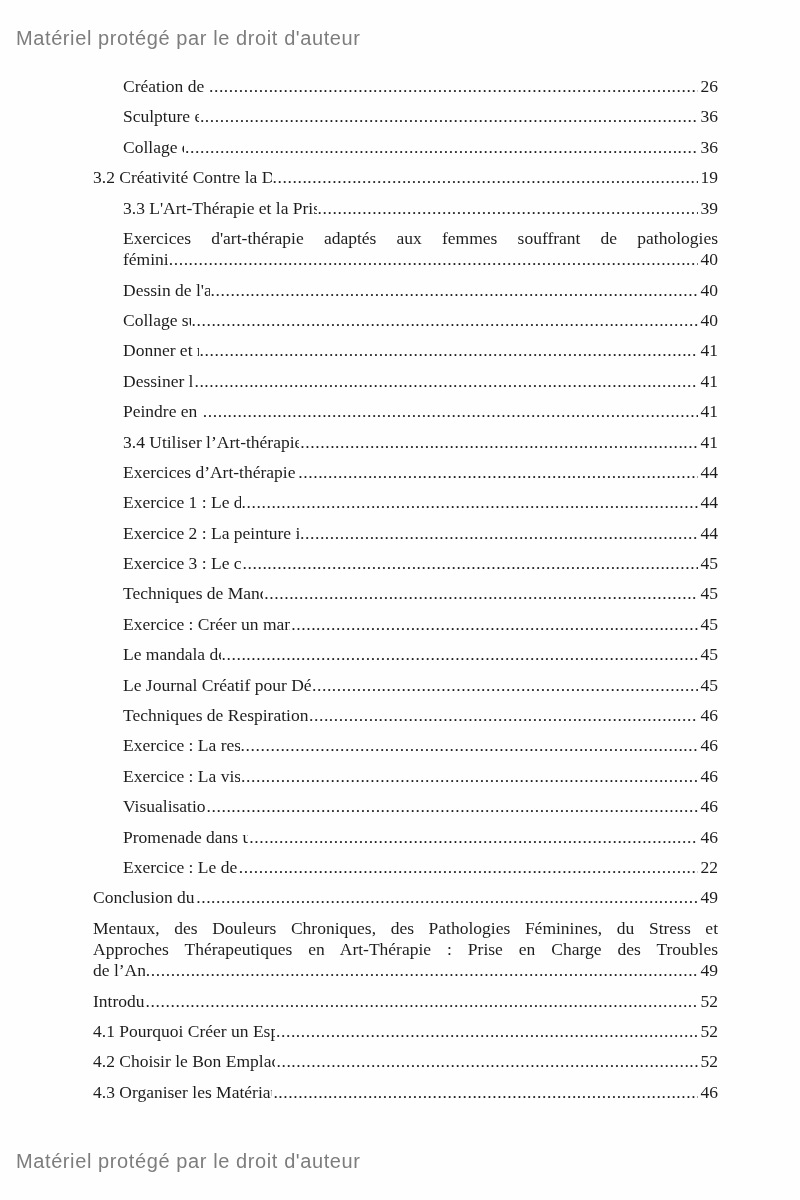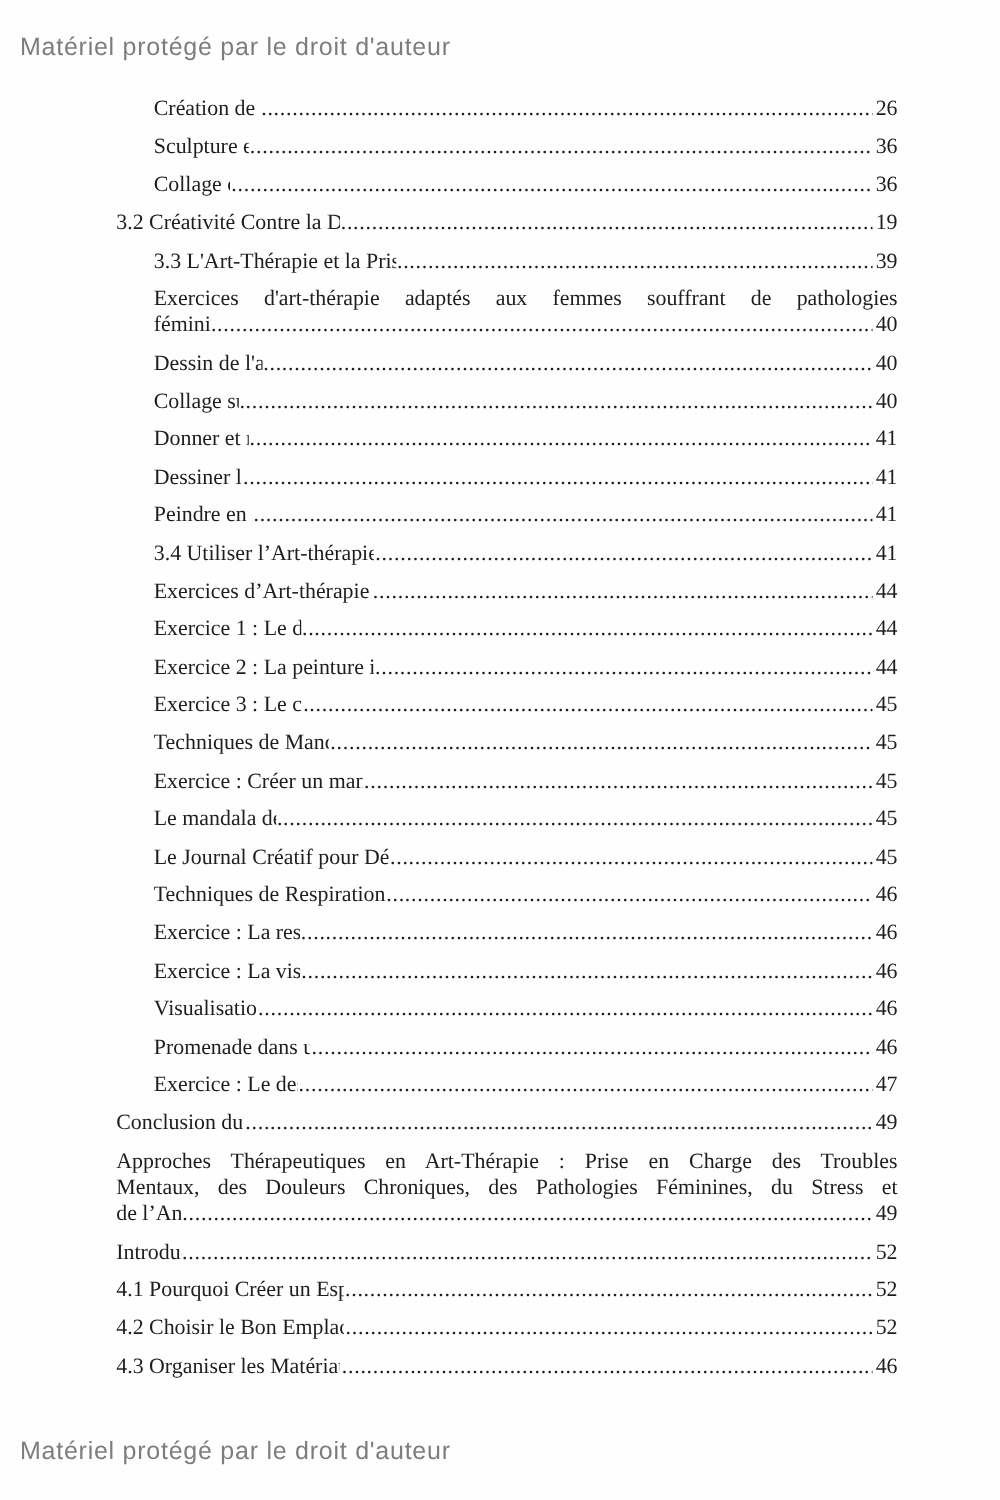--- a/index.html
+++ b/index.html
@@ -249,33 +249,33 @@
         <div class="last-line">
           <span class="entry-title">Promenade dans un Paysage Paisible</span>
           <span class="dot-leader"></span>
           <span class="page-num">46</span>
         </div>
       </div>
       <div class="entry indent">
         <div class="last-line">
           <span class="entry-title">Exercice : Le dessin de l’ancrage</span>
           <span class="dot-leader"></span>
-          <span class="page-num">47</span>
+          <span class="page-num">22</span>
         </div>
       </div>
       <div class="entry">
         <div class="last-line">
           <span class="entry-title">Conclusion du Chapitre 3 :</span>
           <span class="dot-leader"></span>
           <span class="page-num">49</span>
         </div>
       </div>
       <div class="entry">
+        <div class="full-line">Mentaux, des Douleurs Chroniques, des Pathologies Féminines, du Stress et</div>
         <div class="full-line">Approches Thérapeutiques en Art-Thérapie : Prise en Charge des Troubles</div>
-        <div class="full-line">Mentaux, des Douleurs Chroniques, des Pathologies Féminines, du Stress et</div>
         <div class="last-line">
           <span class="entry-title">de l’Anxiété</span>
           <span class="dot-leader"></span>
           <span class="page-num">49</span>
         </div>
       </div>
       <div class="entry">
         <div class="last-line">
           <span class="entry-title">Introduction</span>
           <span class="dot-leader"></span>

